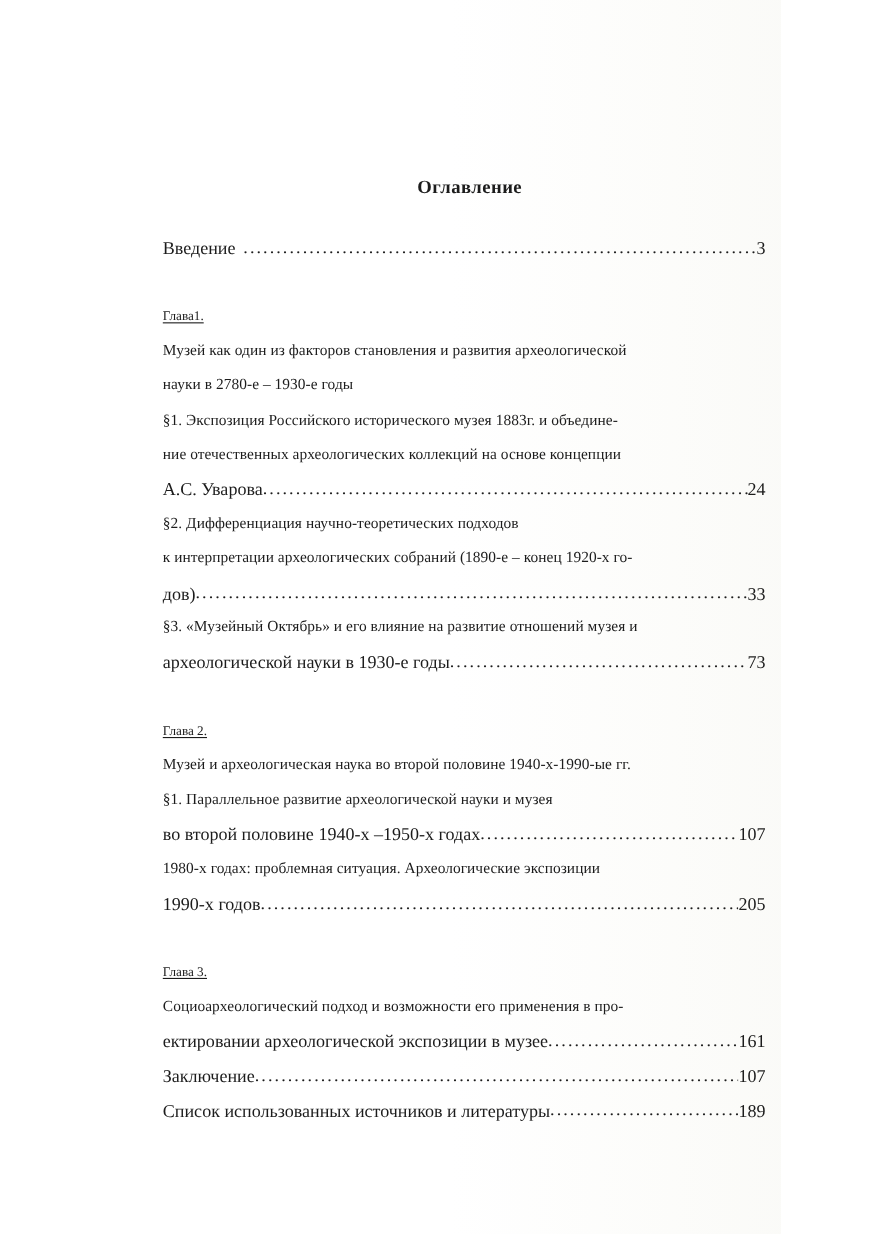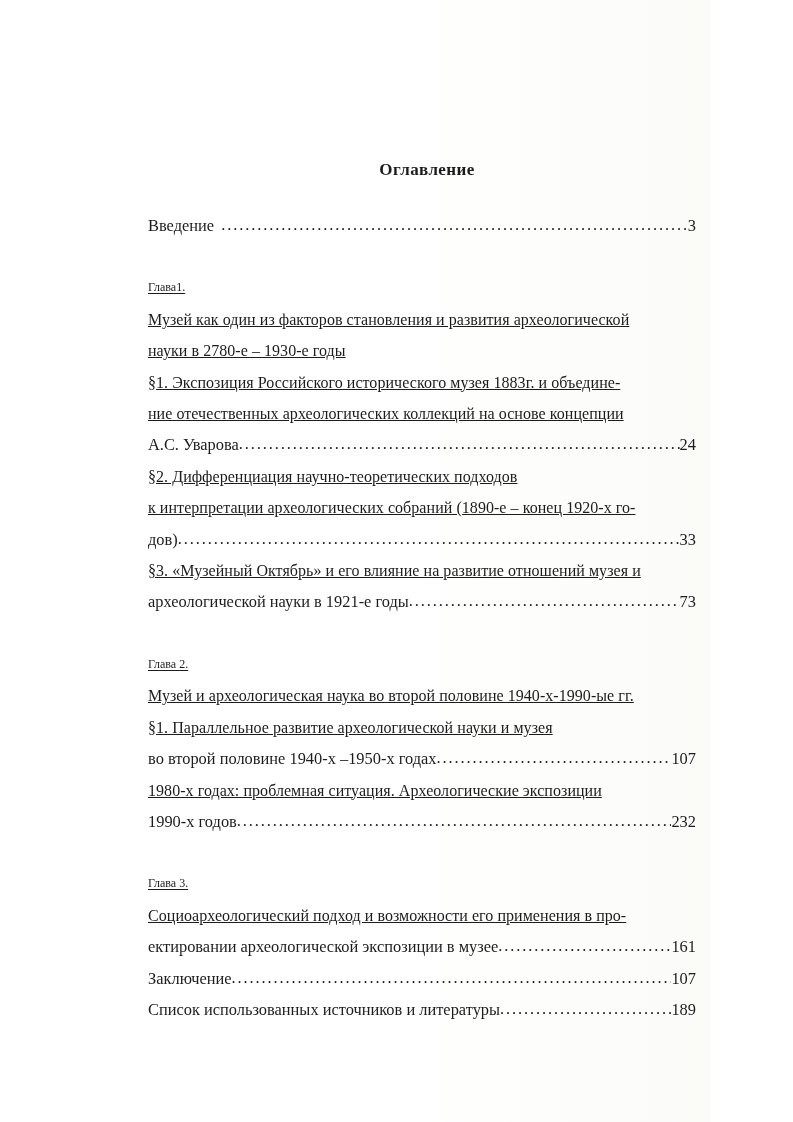--- a/index.html
+++ b/index.html
@@ -35,25 +35,24 @@
   .doc-title {
     font-size: 17px;
     font-weight: bold;
     text-align: center;
     letter-spacing: 0.4px;
     margin-top: 160px;
     margin-left: 10px;
   }
   .gap-large { height: 31px; }
   .line {
-    font-size: 16px;
+    font-size: 14px;
     line-height: 31.4px;
     white-space: nowrap;
     letter-spacing: 0.05px;
-    text-decoration: underline;
   }
   .chapter-head {
     font-size: 12px;
     line-height: 31.4px;
   }
   .chapter-head .u {
     text-decoration: underline;
     text-underline-offset: 2px;
   }
   
@@ -119,21 +118,21 @@
     <div class="line">§2. Дифференциация научно-теоретических подходов</div>
     <div class="line">к интерпретации археологических собраний (1890-е – конец 1920-х го-</div>
     <div class="entry">
       <span class="label">дов)</span>
       <span class="leader">................................................................................................................................................</span>
       <span class="page-no">33</span>
     </div>
 
     <div class="line">§3. «Музейный Октябрь» и его влияние на развитие отношений музея и</div>
     <div class="entry">
-      <span class="label">археологической науки в 1921-е годы</span>
+      <span class="label">археологической науки в 1930-е годы</span>
       <span class="leader">................................................................................................................................................</span>
       <span class="page-no">73</span>
     </div>
 
     <div class="gap-large"></div>
     <div class="chapter-head">
       <span class="u">Глава 2.</span>
     </div>
     <div class="line">Музей и археологическая наука во второй половине 1940-х-1990-ые гг.</div>
 
@@ -141,21 +140,21 @@
     <div class="entry">
       <span class="label">во второй половине 1940-х –1950-х годах</span>
       <span class="leader">................................................................................................................................................</span>
       <span class="page-no">107</span>
     </div>
 
     <div class="line">1980-х годах: проблемная ситуация. Археологические  экспозиции</div>
     <div class="entry">
       <span class="label">1990-х годов</span>
       <span class="leader">................................................................................................................................................</span>
-      <span class="page-no">232</span>
+      <span class="page-no">205</span>
     </div>
 
     <div class="gap-large"></div>
     <div class="chapter-head">
       <span class="u">Глава 3.</span>
     </div>
     <div class="line">Социоархеологический подход и возможности его применения в про-</div>
     <div class="entry">
       <span class="label">ектировании археологической экспозиции в музее</span>
       <span class="leader">................................................................................................................................................</span>

